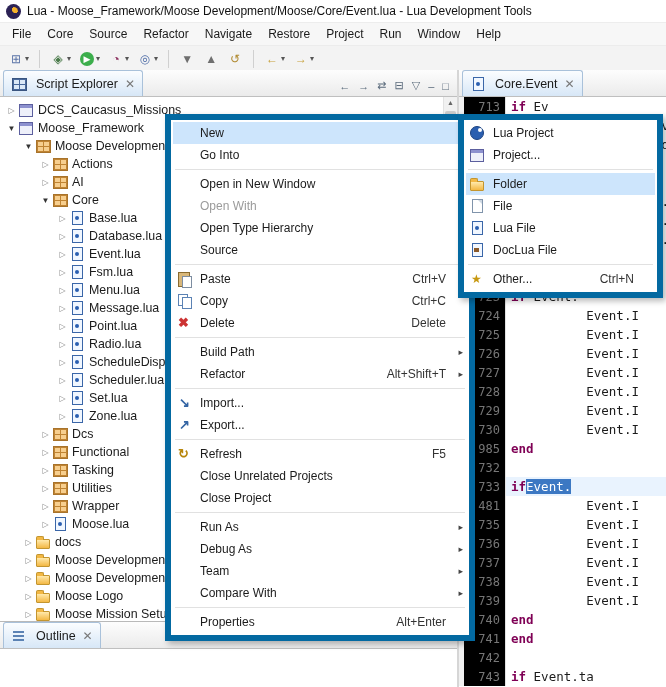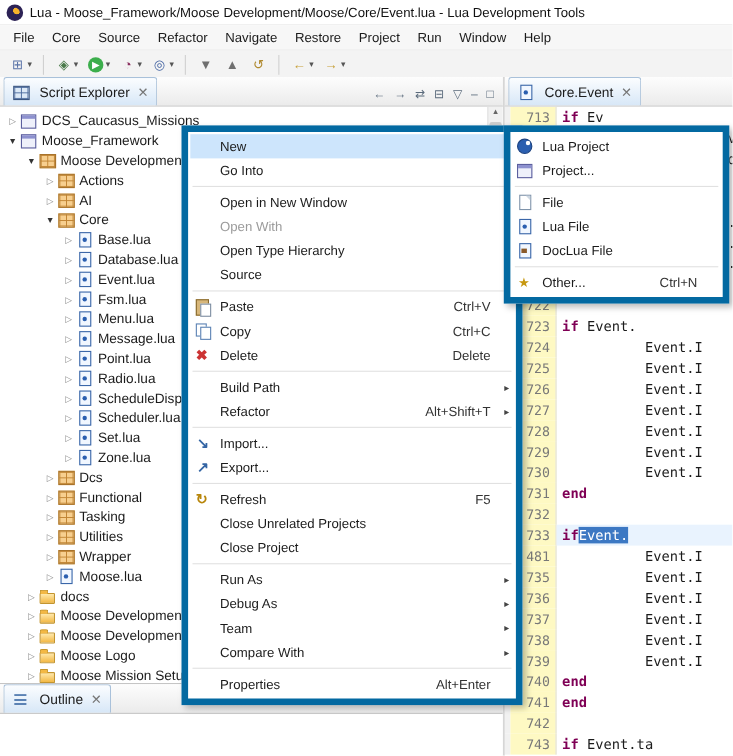--- a/index.html
+++ b/index.html
@@ -42,21 +42,21 @@
   .sb-up{position:absolute;top:2px;left:0;right:0}
   .sb-down{position:absolute;bottom:2px;left:0;right:0}
   .sb-thumb{position:absolute;left:1px;right:1px;top:14px;height:130px;background:#cdcdcd;border-radius:2px}
   
   .outline-panel{height:65px;flex:none;border-top:1px solid #b9b9b9;display:flex;flex-direction:column}
   .outline-body{flex:1;background:#fff}
   
   .editor{flex:1;overflow:hidden;background:#fff;font-family:"DejaVu Sans Mono","Liberation Mono",monospace;font-size:12.5px}
   .code-line{height:19px;display:flex;align-items:stretch;white-space:pre}
   .lmark{width:5px;flex:none;background:#f1f1f1}
-  .lnum{width:36px;flex:none;display:flex;align-items:center;justify-content:flex-end;padding-right:5px;color:#787878;background:#fef9c3;border-right:1px solid #e2e2e2;font-size:12px}
+  .lnum{width:36px;flex:none;display:flex;align-items:center;justify-content:flex-end;padding-right:5px;color:#787878;background:#000000;border-right:1px solid #e2e2e2;font-size:12px}
   .lcode{flex:1;display:flex;align-items:center;padding-left:5px;min-width:0}
   .lcode.current{background:var(--current-line-bg)}
   .kw{color:var(--keyword);font-weight:bold}
   .sel{background:var(--selection-bg);color:#fff}
   
   .menu{position:absolute;background:#fff;border:6px solid #0369a1;box-shadow:3px 3px 6px rgba(0,0,0,.28);padding:2px;z-index:100}
   .ctx{left:165px;top:114px;width:294px}
   .submenu{left:458px;top:114px;width:189px;z-index:110}
   .menu-item{height:22px;display:flex;align-items:center;gap:6px;padding:0 4px 0 3px}
   .menu-item.hl{background:var(--menu-highlight)}
@@ -364,21 +364,21 @@
         <div class="code-line"><span class="lmark"></span><span class="lnum">721</span><span class="lcode"></span></div>
         <div class="code-line"><span class="lmark"></span><span class="lnum">722</span><span class="lcode"></span></div>
         <div class="code-line"><span class="lmark"></span><span class="lnum">723</span><span class="lcode">        <span class="kw">if</span> Event.</span></div>
         <div class="code-line"><span class="lmark"></span><span class="lnum">724</span><span class="lcode">          Event.I</span></div>
         <div class="code-line"><span class="lmark"></span><span class="lnum">725</span><span class="lcode">          Event.I</span></div>
         <div class="code-line"><span class="lmark"></span><span class="lnum">726</span><span class="lcode">          Event.I</span></div>
         <div class="code-line"><span class="lmark"></span><span class="lnum">727</span><span class="lcode">          Event.I</span></div>
         <div class="code-line"><span class="lmark"></span><span class="lnum">728</span><span class="lcode">          Event.I</span></div>
         <div class="code-line"><span class="lmark"></span><span class="lnum">729</span><span class="lcode">          Event.I</span></div>
         <div class="code-line"><span class="lmark"></span><span class="lnum">730</span><span class="lcode">          Event.I</span></div>
-        <div class="code-line"><span class="lmark"></span><span class="lnum">731</span><span class="lcode">          <span class="kw">end</span></span></div>
+        <div class="code-line"><span class="lmark"></span><span class="lnum">985</span><span class="lcode">          <span class="kw">end</span></span></div>
         <div class="code-line"><span class="lmark"></span><span class="lnum">732</span><span class="lcode"></span></div>
         <div class="code-line"><span class="lmark"></span><span class="lnum">733</span><span class="lcode current">        <span class="kw">if</span> <span class="sel">Event.</span></span></div>
         <div class="code-line"><span class="lmark"></span><span class="lnum">481</span><span class="lcode">          Event.I</span></div>
         <div class="code-line"><span class="lmark"></span><span class="lnum">735</span><span class="lcode">          Event.I</span></div>
         <div class="code-line"><span class="lmark"></span><span class="lnum">736</span><span class="lcode">          Event.I</span></div>
         <div class="code-line"><span class="lmark"></span><span class="lnum">737</span><span class="lcode">          Event.I</span></div>
         <div class="code-line"><span class="lmark"></span><span class="lnum">738</span><span class="lcode">          Event.I</span></div>
         <div class="code-line"><span class="lmark"></span><span class="lnum">739</span><span class="lcode">          Event.I</span></div>
         <div class="code-line"><span class="lmark"></span><span class="lnum">740</span><span class="lcode">          <span class="kw">end</span></span></div>
         <div class="code-line"><span class="lmark"></span><span class="lnum">741</span><span class="lcode">        <span class="kw">end</span></span></div>
@@ -513,20 +513,25 @@
       <span class="mi ic-lua-project"></span>
       <span class="menu-label">Lua Project</span>
       <span class="menu-arrow"></span>
     </div>
     <div class="menu-item">
       <span class="mi ic-project"></span>
       <span class="menu-label">Project...</span>
       <span class="menu-arrow"></span>
     </div>
     <div class="menu-sep"></div>
+    <div class="menu-item hl">
+      <span class="mi ic-folder"></span>
+      <span class="menu-label">Folder</span>
+      <span class="menu-arrow"></span>
+    </div>
     <div class="menu-item">
       <span class="mi ic-file"></span>
       <span class="menu-label">File</span>
       <span class="menu-arrow"></span>
     </div>
     <div class="menu-item">
       <span class="mi ic-lua-file"></span>
       <span class="menu-label">Lua File</span>
       <span class="menu-arrow"></span>
     </div>

